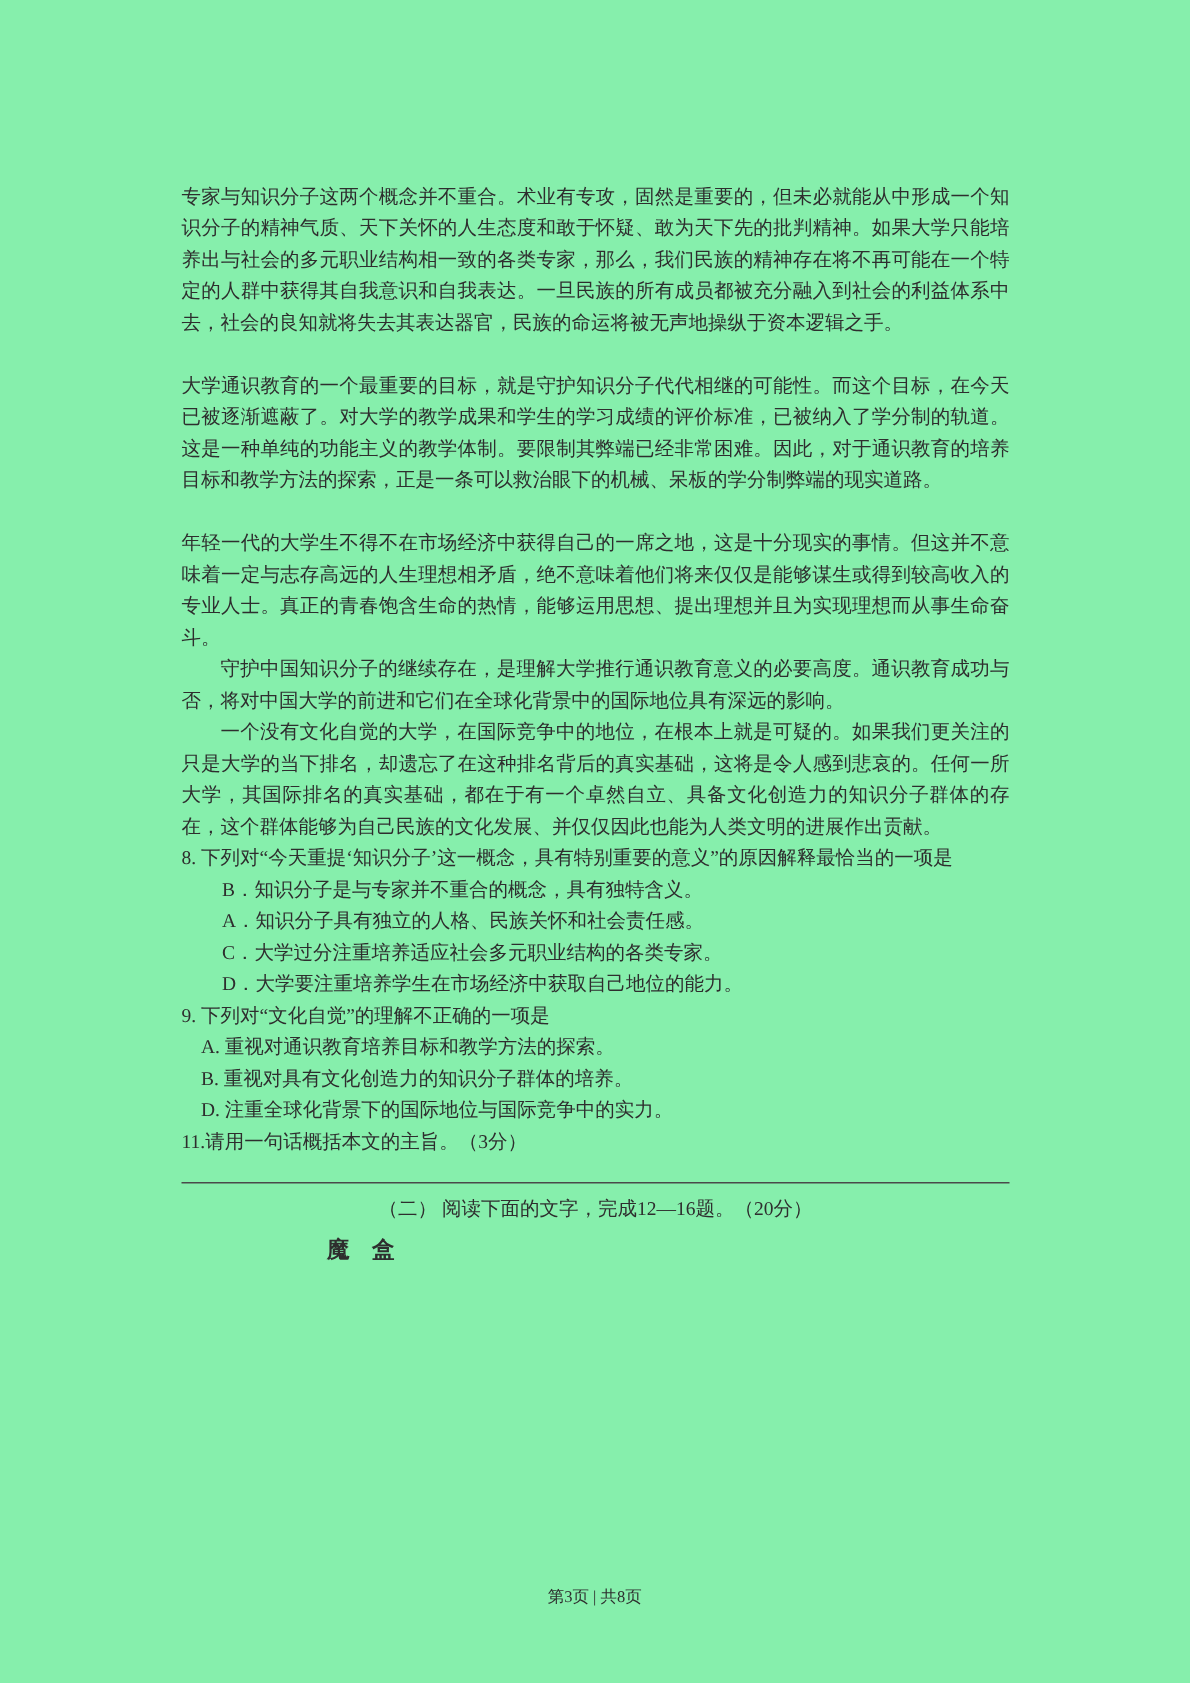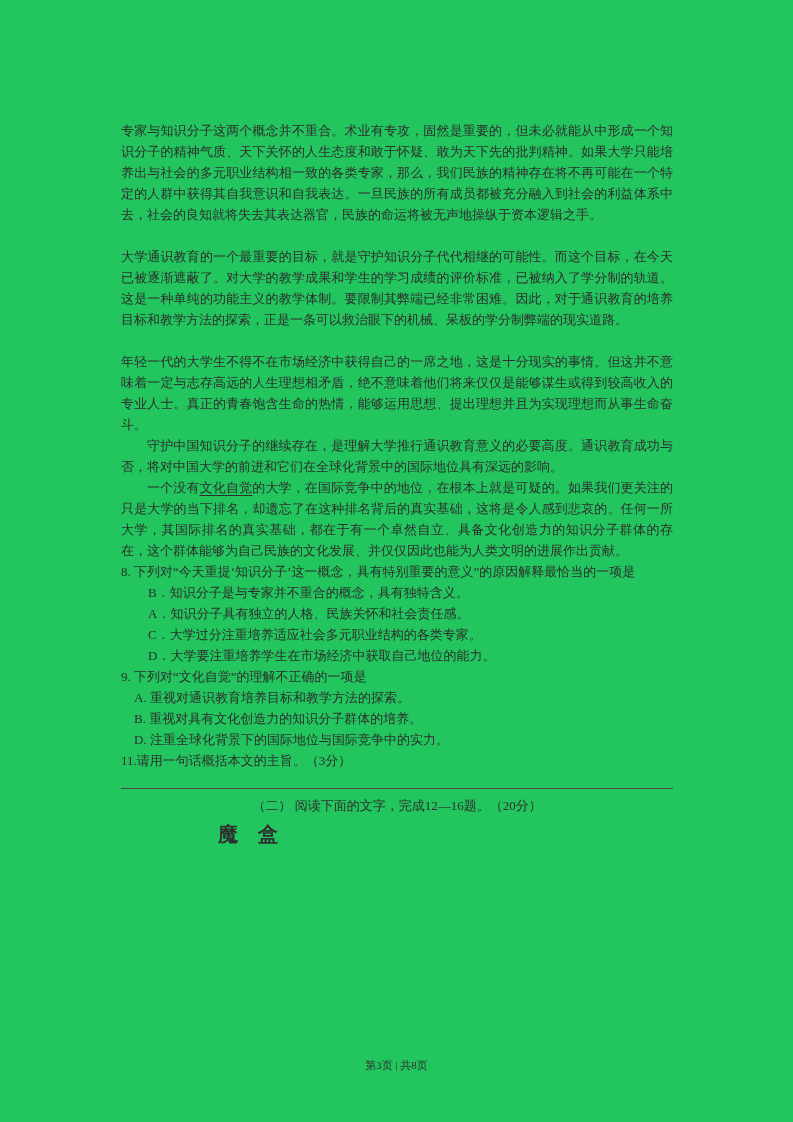--- a/index.html
+++ b/index.html
@@ -1,44 +1,44 @@
 <!DOCTYPE html>
 <html><head>
 <meta charset="utf-8">
 <style>
   html,body { margin:0; padding:0; background:#ffffff; }
   .page {
     position:relative;
     width:793px; height:1122px;
     box-sizing:border-box;
-    background:#22c55e;
+    background:#86efac;
     padding:120px 120px 0 121px;
     font-family:"Liberation Serif","DejaVu Serif",serif;
     font-size:13px;
     line-height:21px;
     color:#2e2e2e;
     overflow:hidden;
   }
   .passage p { margin:0; text-align:justify; }
   .para-gap { margin-bottom:21px !important; }
   .indent { text-indent:2em; }
-  .u { text-decoration:underline; text-underline-offset:3px;margin-top:28px; }
+  .u { text-underline-offset:3px;margin-top:28px; }
   .question { margin:0; }
   .stem { text-align:justify; }
   .opt  { padding-left:13px; text-align:justify; }
   .opt8 { padding-left:27px; text-align:justify; }
   .answer-line {
     height:17px;
     border-bottom:1px solid #4a4a4a;
     margin-bottom:6px;
   }
   .section-intro { margin:6px 0 0 0;text-align:center; }
   .passage-title {
     margin:6px 0 0 97px;
-    font-size:20px;
+    font-size:15px;
     font-weight:bold;
     line-height:24px;
     font-family:"Liberation Serif","DejaVu Serif",serif;
   }
   .footer {
     position:absolute;
     left:0; right:0;
     top:1055px;
     text-align:center;
     font-size:11px;

